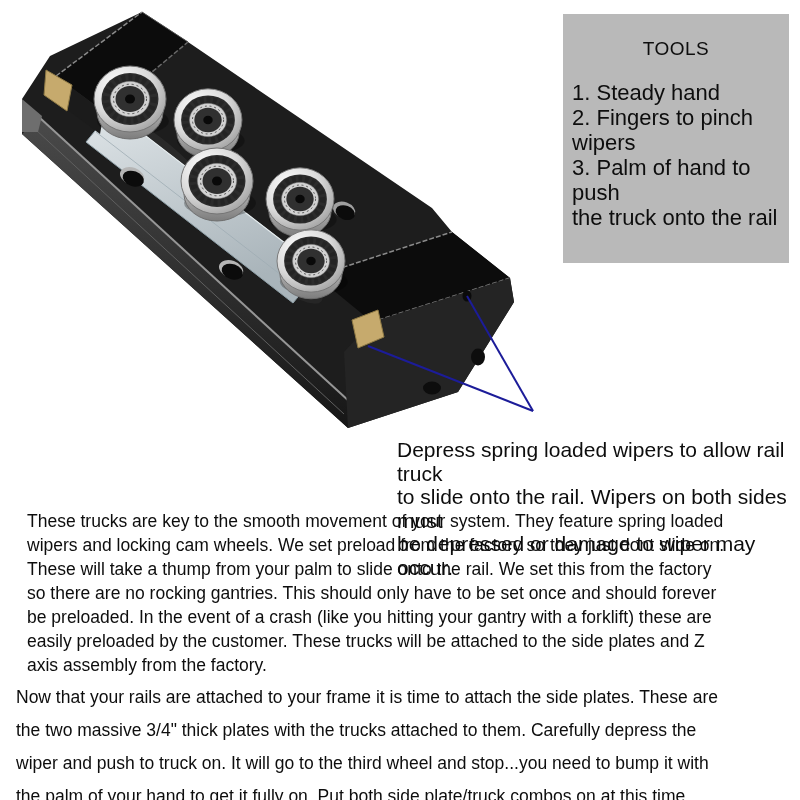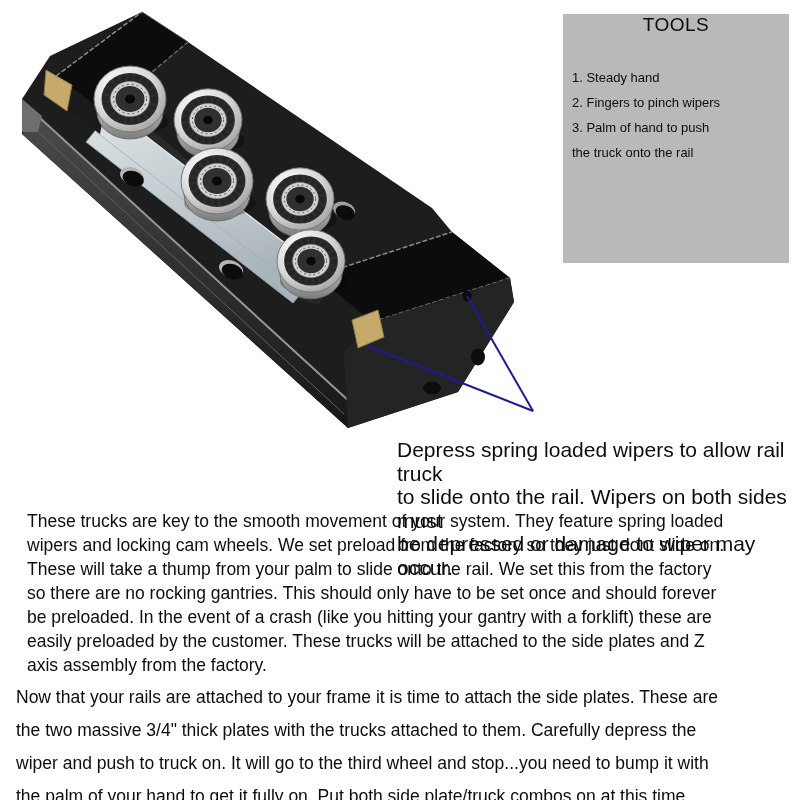--- a/index.html
+++ b/index.html
@@ -6,24 +6,24 @@
   .page{
     position:relative;width:800px;height:800px;background:#ffffff;
     font-family:"Liberation Sans",sans-serif;color:#000;overflow:hidden;
   }
   .photo-wrap{position:absolute;left:0;top:0;width:545px;height:435px;}
   .tools-panel{
     position:absolute;left:563px;top:14px;width:226px;height:249px;
     background:#b9b9b9;
   }
   .tools-title{
-    text-align:center;font-size:19px;margin-top:0;letter-spacing:0.5px;color:#0d0d0d;
+    text-align:center;font-size:19px;margin-top:24px;letter-spacing:0.5px;color:#0d0d0d;
   }
   .tools-list{
-    margin:29px 6px 0 9px;font-size:13px;line-height:25px;
+    margin:20px 6px 0 9px;font-size:22px;line-height:25px;
     white-space:pre-line;color:#0d0d0d;
   }
   .callout{
     position:absolute;left:397px;top:438px;width:403px;
     font-size:21px;line-height:23.5px;white-space:pre-line;color:#0d0d0d;
   }
   .para{position:absolute;font-size:17.5px;white-space:pre-line;color:#0d0d0d;}
   .para-trucks{left:27px;top:509px;width:768px;line-height:24px;}
   .para-side-plates{left:16px;top:681px;width:780px;line-height:33px;}
 </style>

